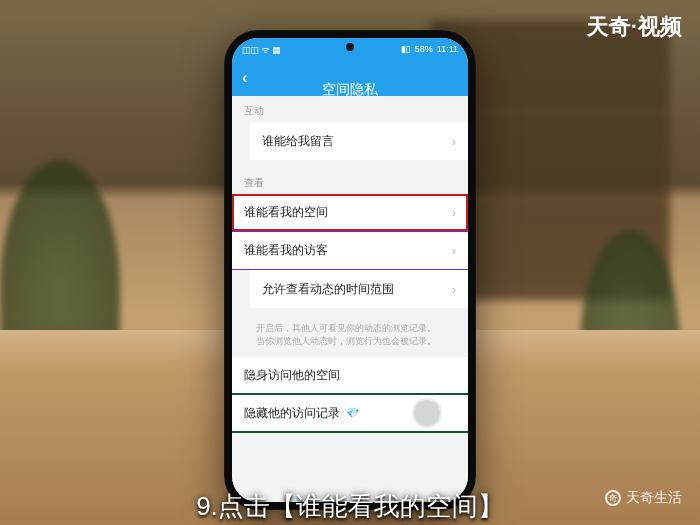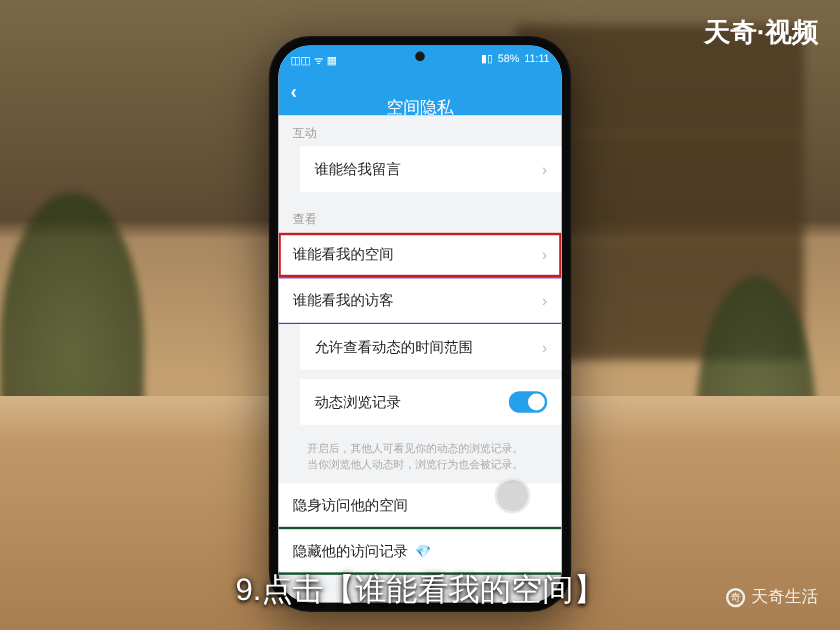--- a/index.html
+++ b/index.html
@@ -108,21 +108,21 @@
 .watermark-br {
   position: absolute; right: 18px; bottom: 18px;
   color: rgba(255,255,255,0.85); font-size: 14px; display: flex; align-items: center; gap: 5px;
 }
 .watermark-br .wico {
   width: 16px; height: 16px; border: 2px solid rgba(255,255,255,0.85);
   border-radius: 50%; display: inline-flex; align-items: center; justify-content: center;
   font-size: 9px;
 }
 .caption {
-  position: absolute; left: 50%; bottom: 16px; transform: translateX(-50%);
+  position: absolute; left: 50%; bottom: 1px; transform: translateX(-50%);
   color: #fff; font-size: 26px; font-weight: 500;
   text-shadow: 0 0 6px rgba(0,0,0,0.9), 0 2px 3px rgba(0,0,0,0.9);
   white-space: nowrap;
 }
 </style>
 </head>
 <body>
 
 <div class="bg-scene">
   <div class="bg-shelf"></div>
@@ -166,24 +166,20 @@
       </div>
       <div class="row">
         <span>谁能看我的访客</span>
         <span class="chev">›</span>
       </div>
       <div class="row row-last">
         <span>允许查看动态的时间范围</span>
         <span class="chev">›</span>
       </div>
 
-      <div class="row row-last">
-        <span>动态浏览记录</span>
-        <span class="toggle"></span>
-      </div>
       <div class="help-text">开启后，其他人可看见你的动态的浏览记录。当你浏览他人动态时，浏览行为也会被记录。</div>
 
       <div class="bottom-group">
         <div class="bottom-row">
           <span>隐身访问他的空间</span>
         </div>
         <div class="bottom-row">
           <span>隐藏他的访问记录</span>
           <span class="diamond">💎</span>
         </div>

